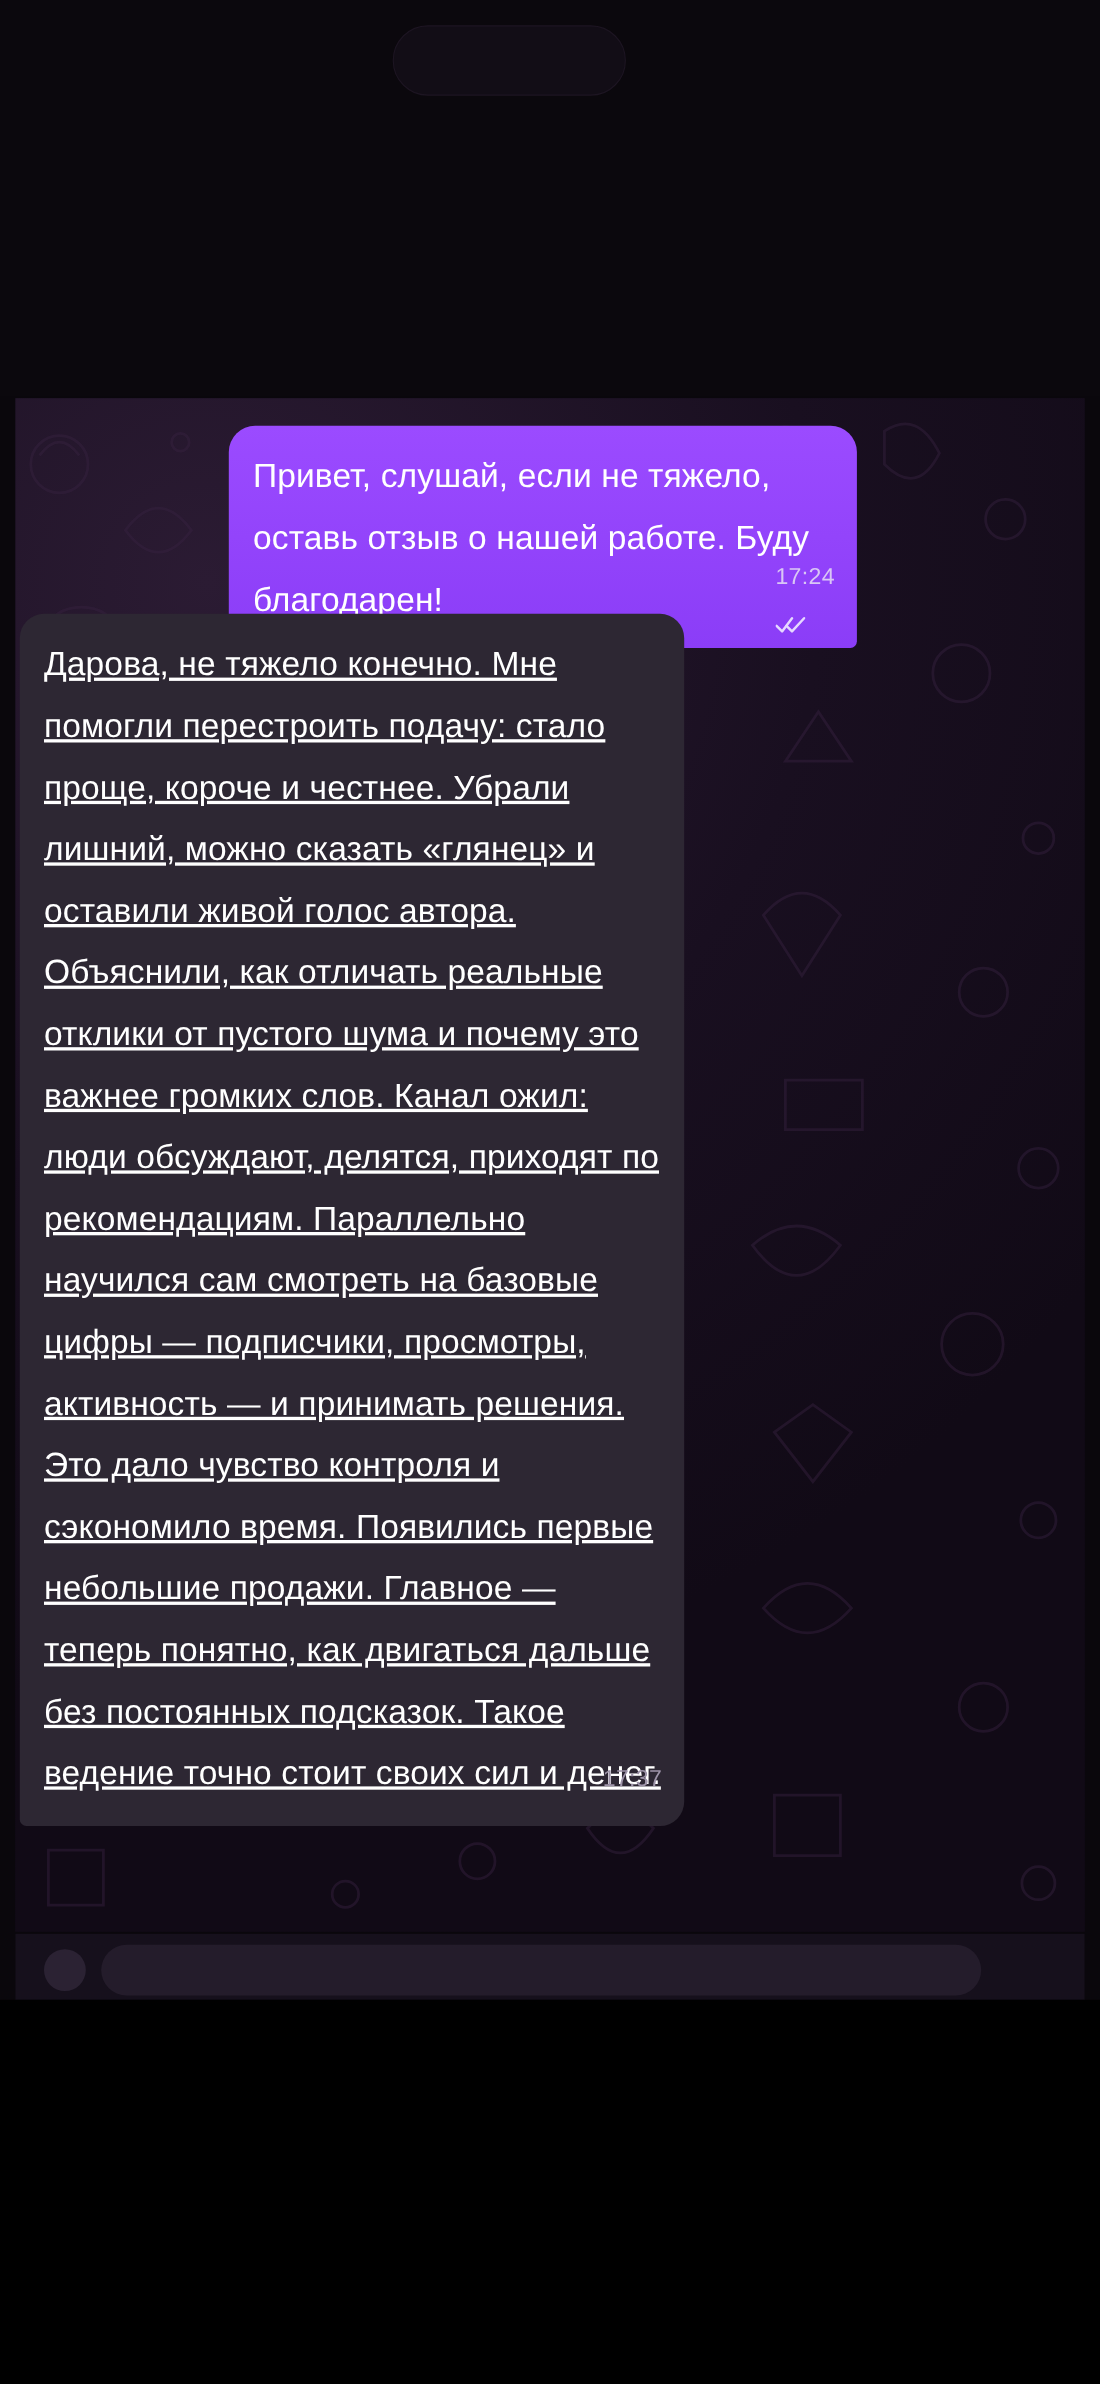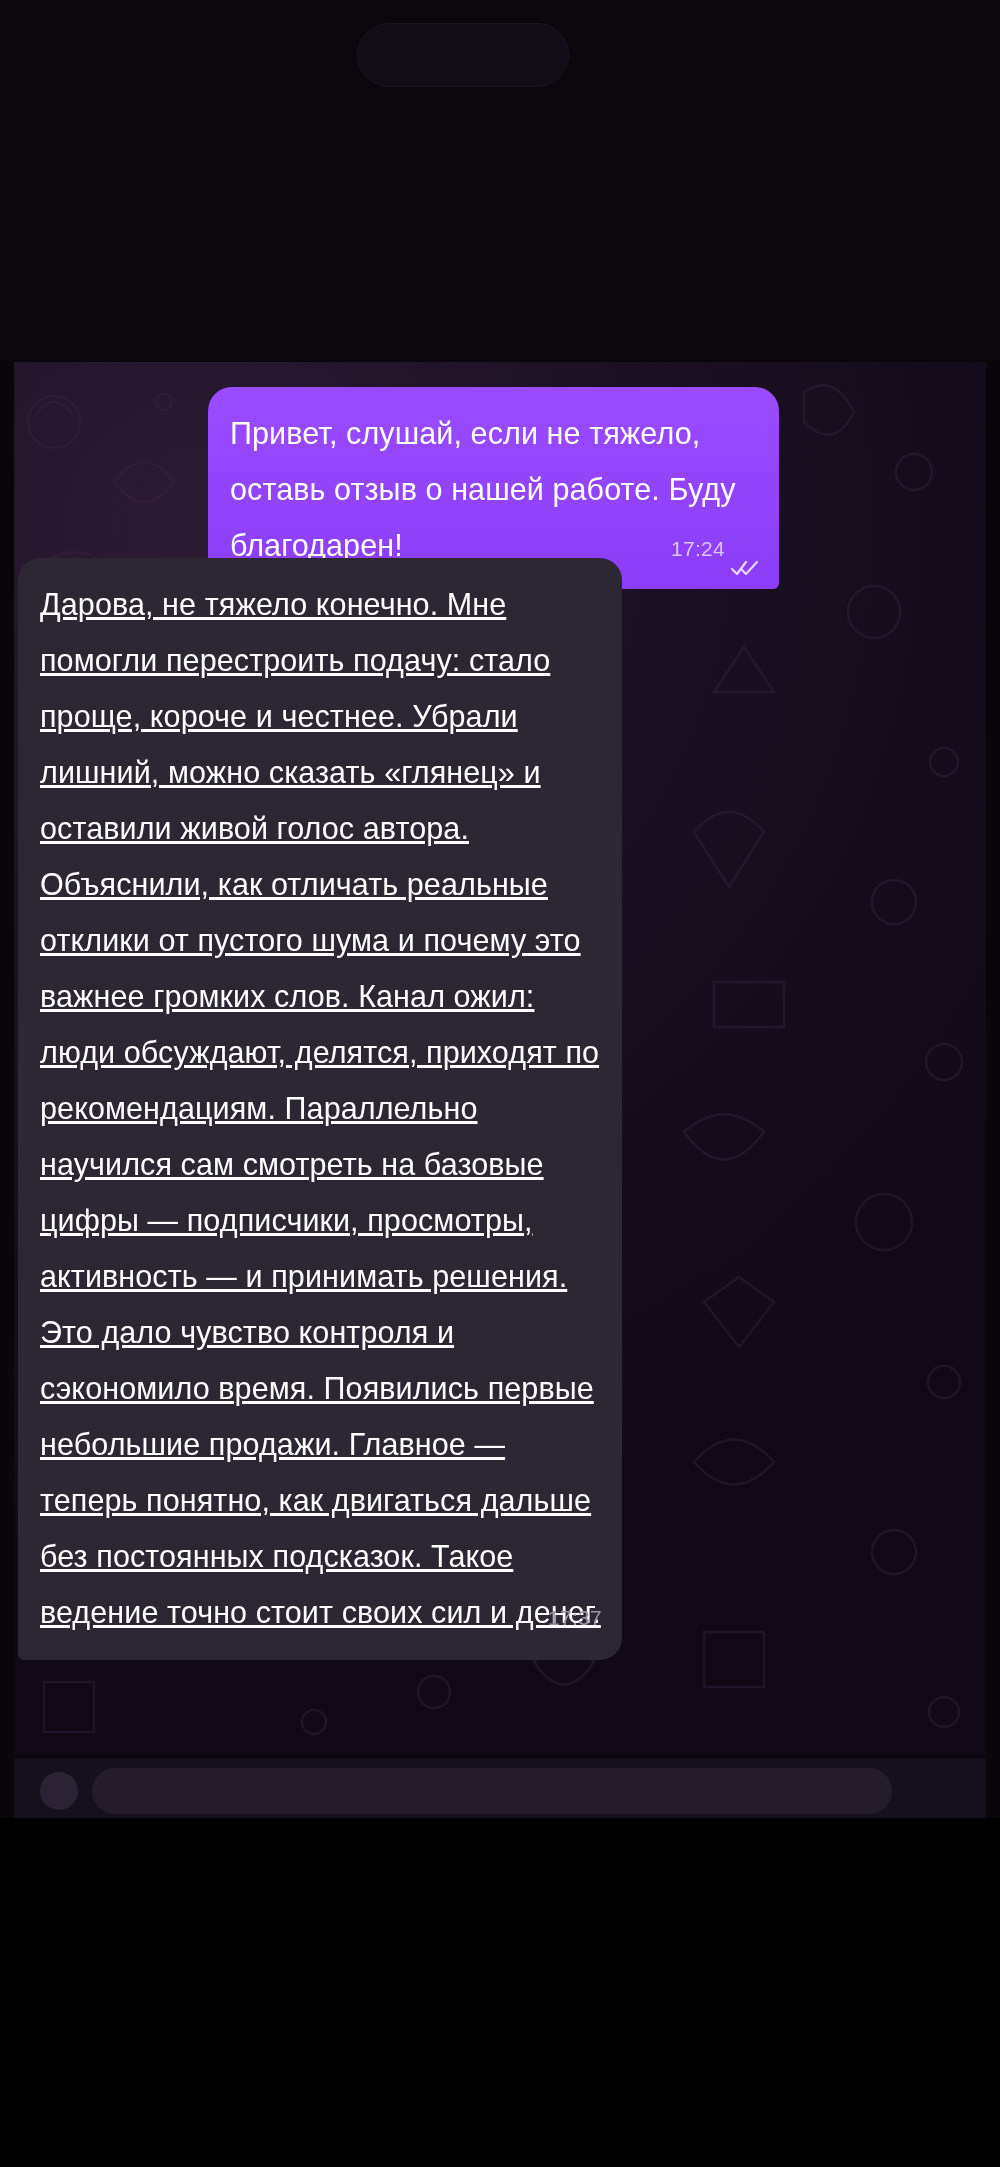--- a/index.html
+++ b/index.html
@@ -91,23 +91,24 @@
     text-decoration: underline;
   }
 
   .meta-out {
     position: absolute;
     right: 20px;
     bottom: 12px;
     font-size: 21px;
     color: #d9c6f5;
     display: flex;
-    align-items: flex-end;
+    align-items: flex-start;
     gap: 6px;
     letter-spacing: 0.3px;
+    flex-direction: column;
   }
   .meta-in {
     position: absolute;
     right: 20px;
     bottom: 14px;
     font-size: 21px;
     color: #9d93a8;
     letter-spacing: 0.3px;
   }
   .checks {

